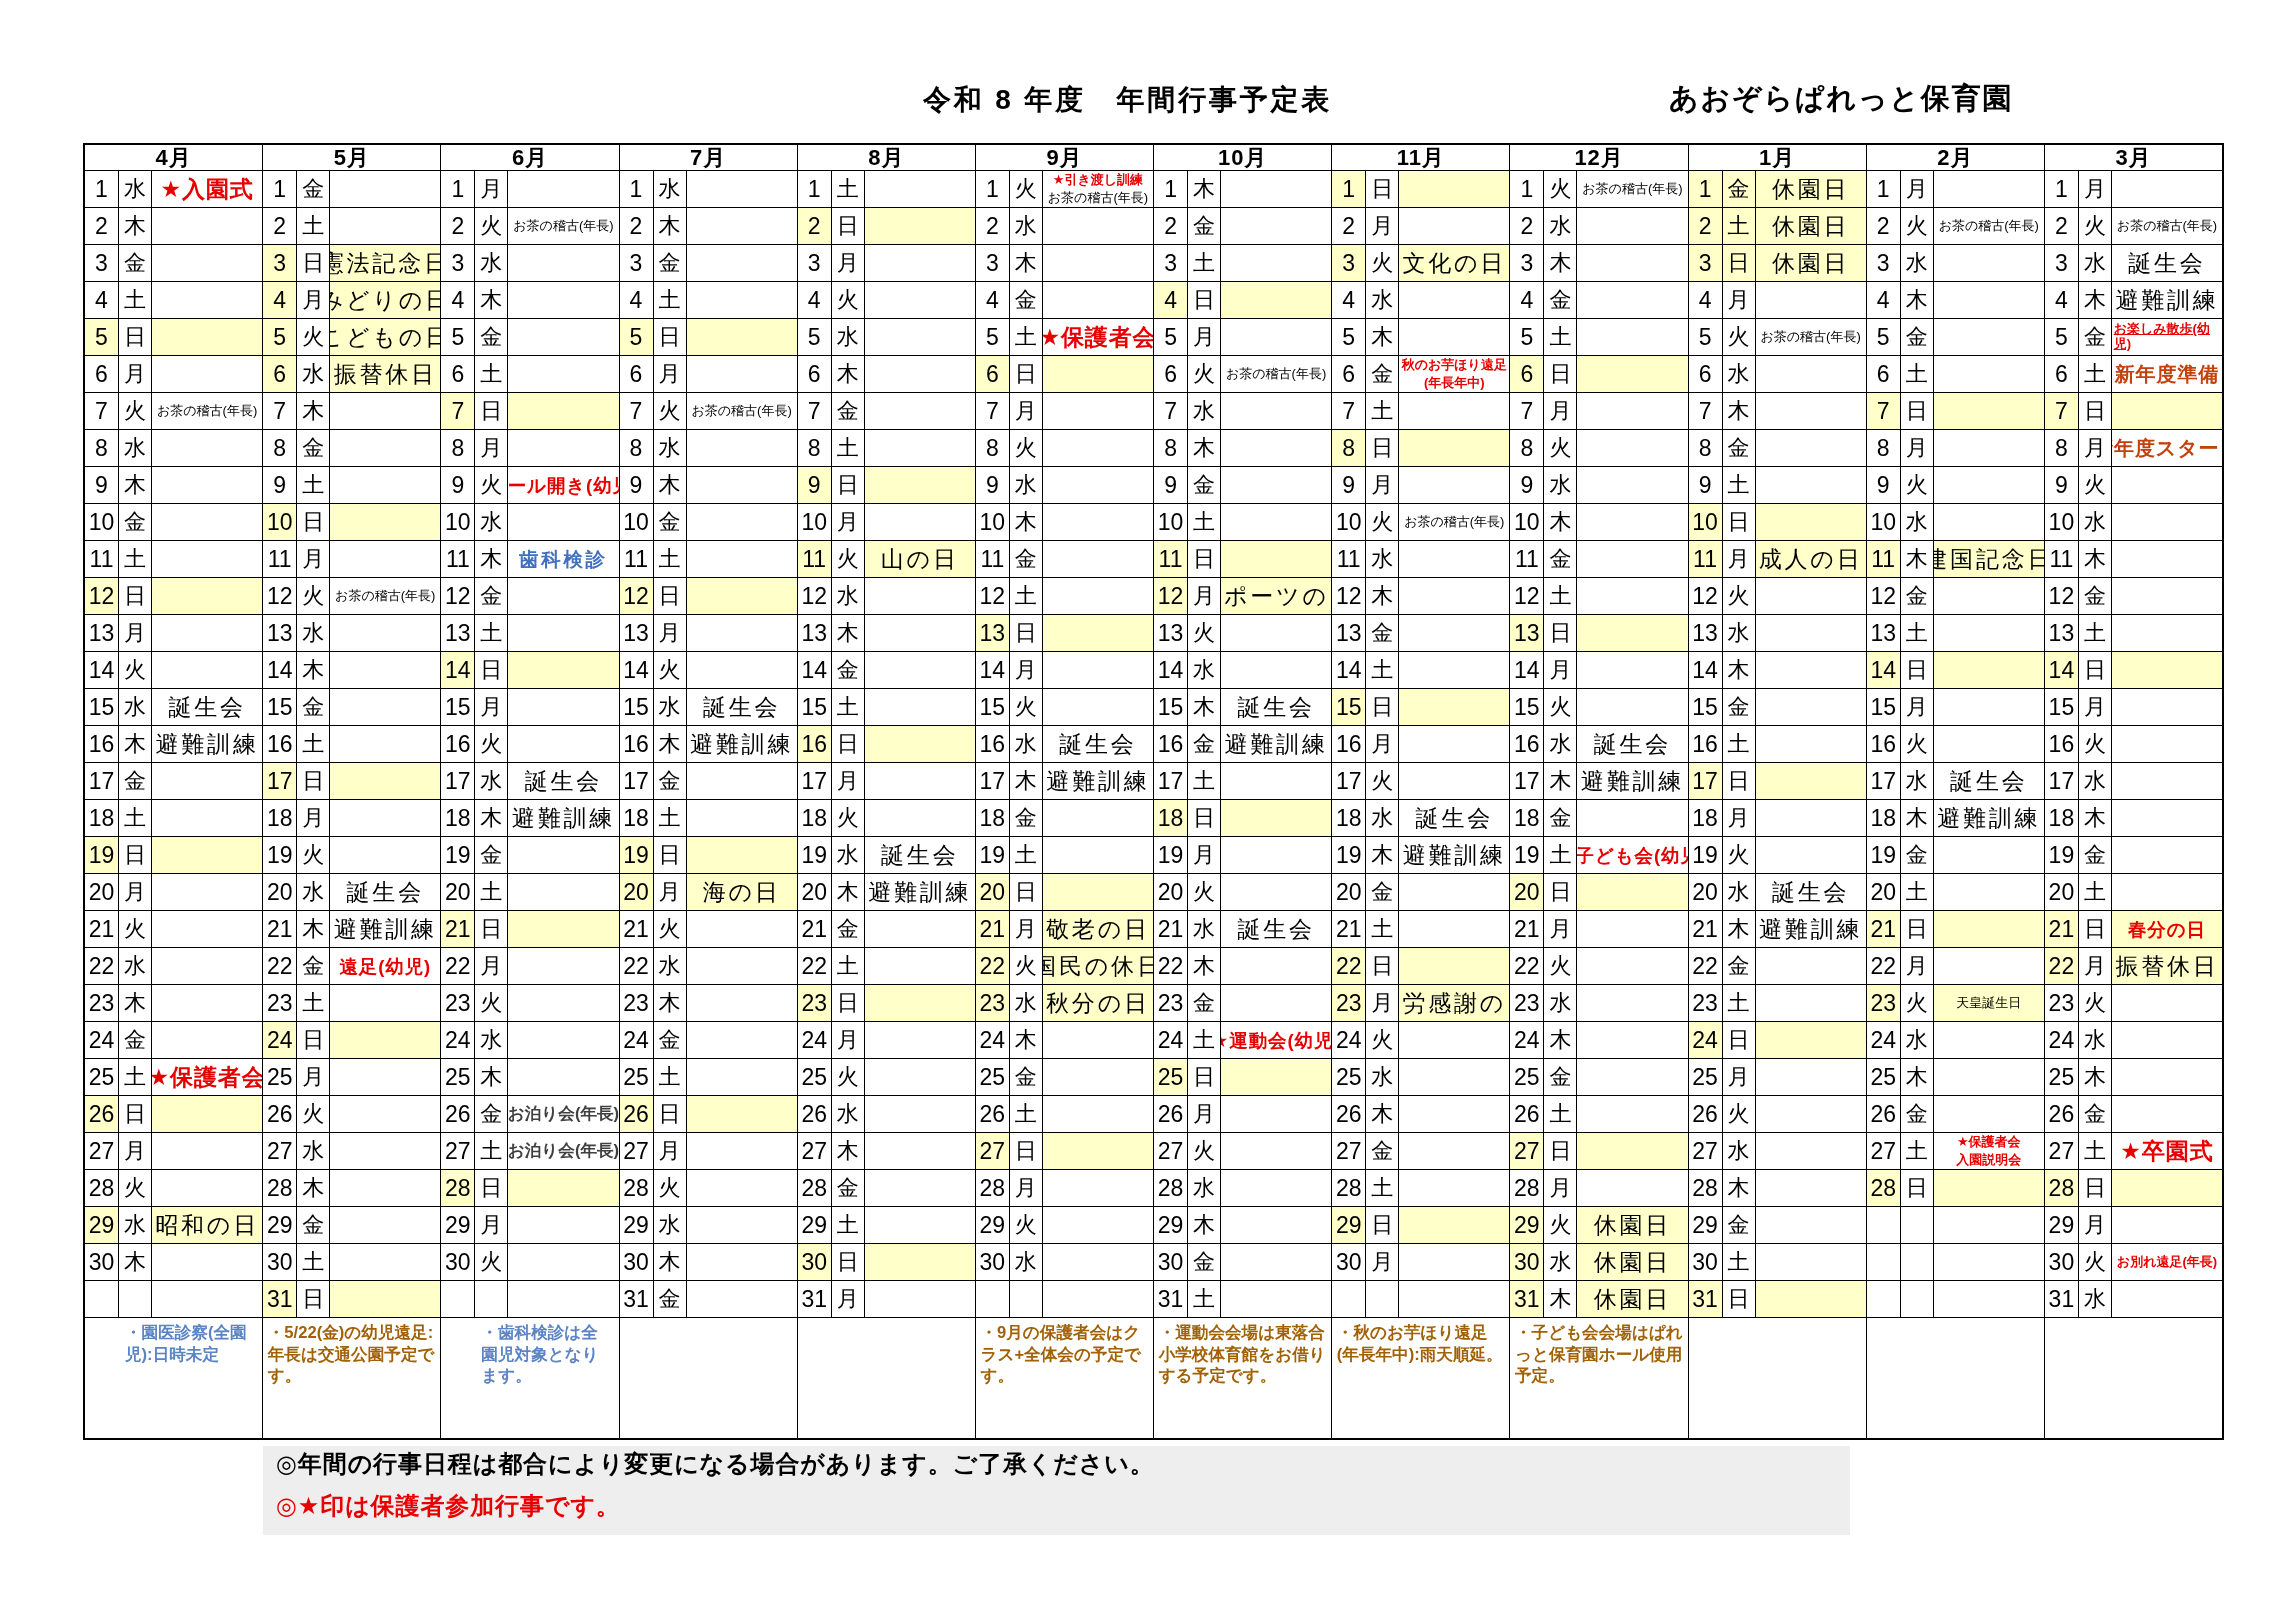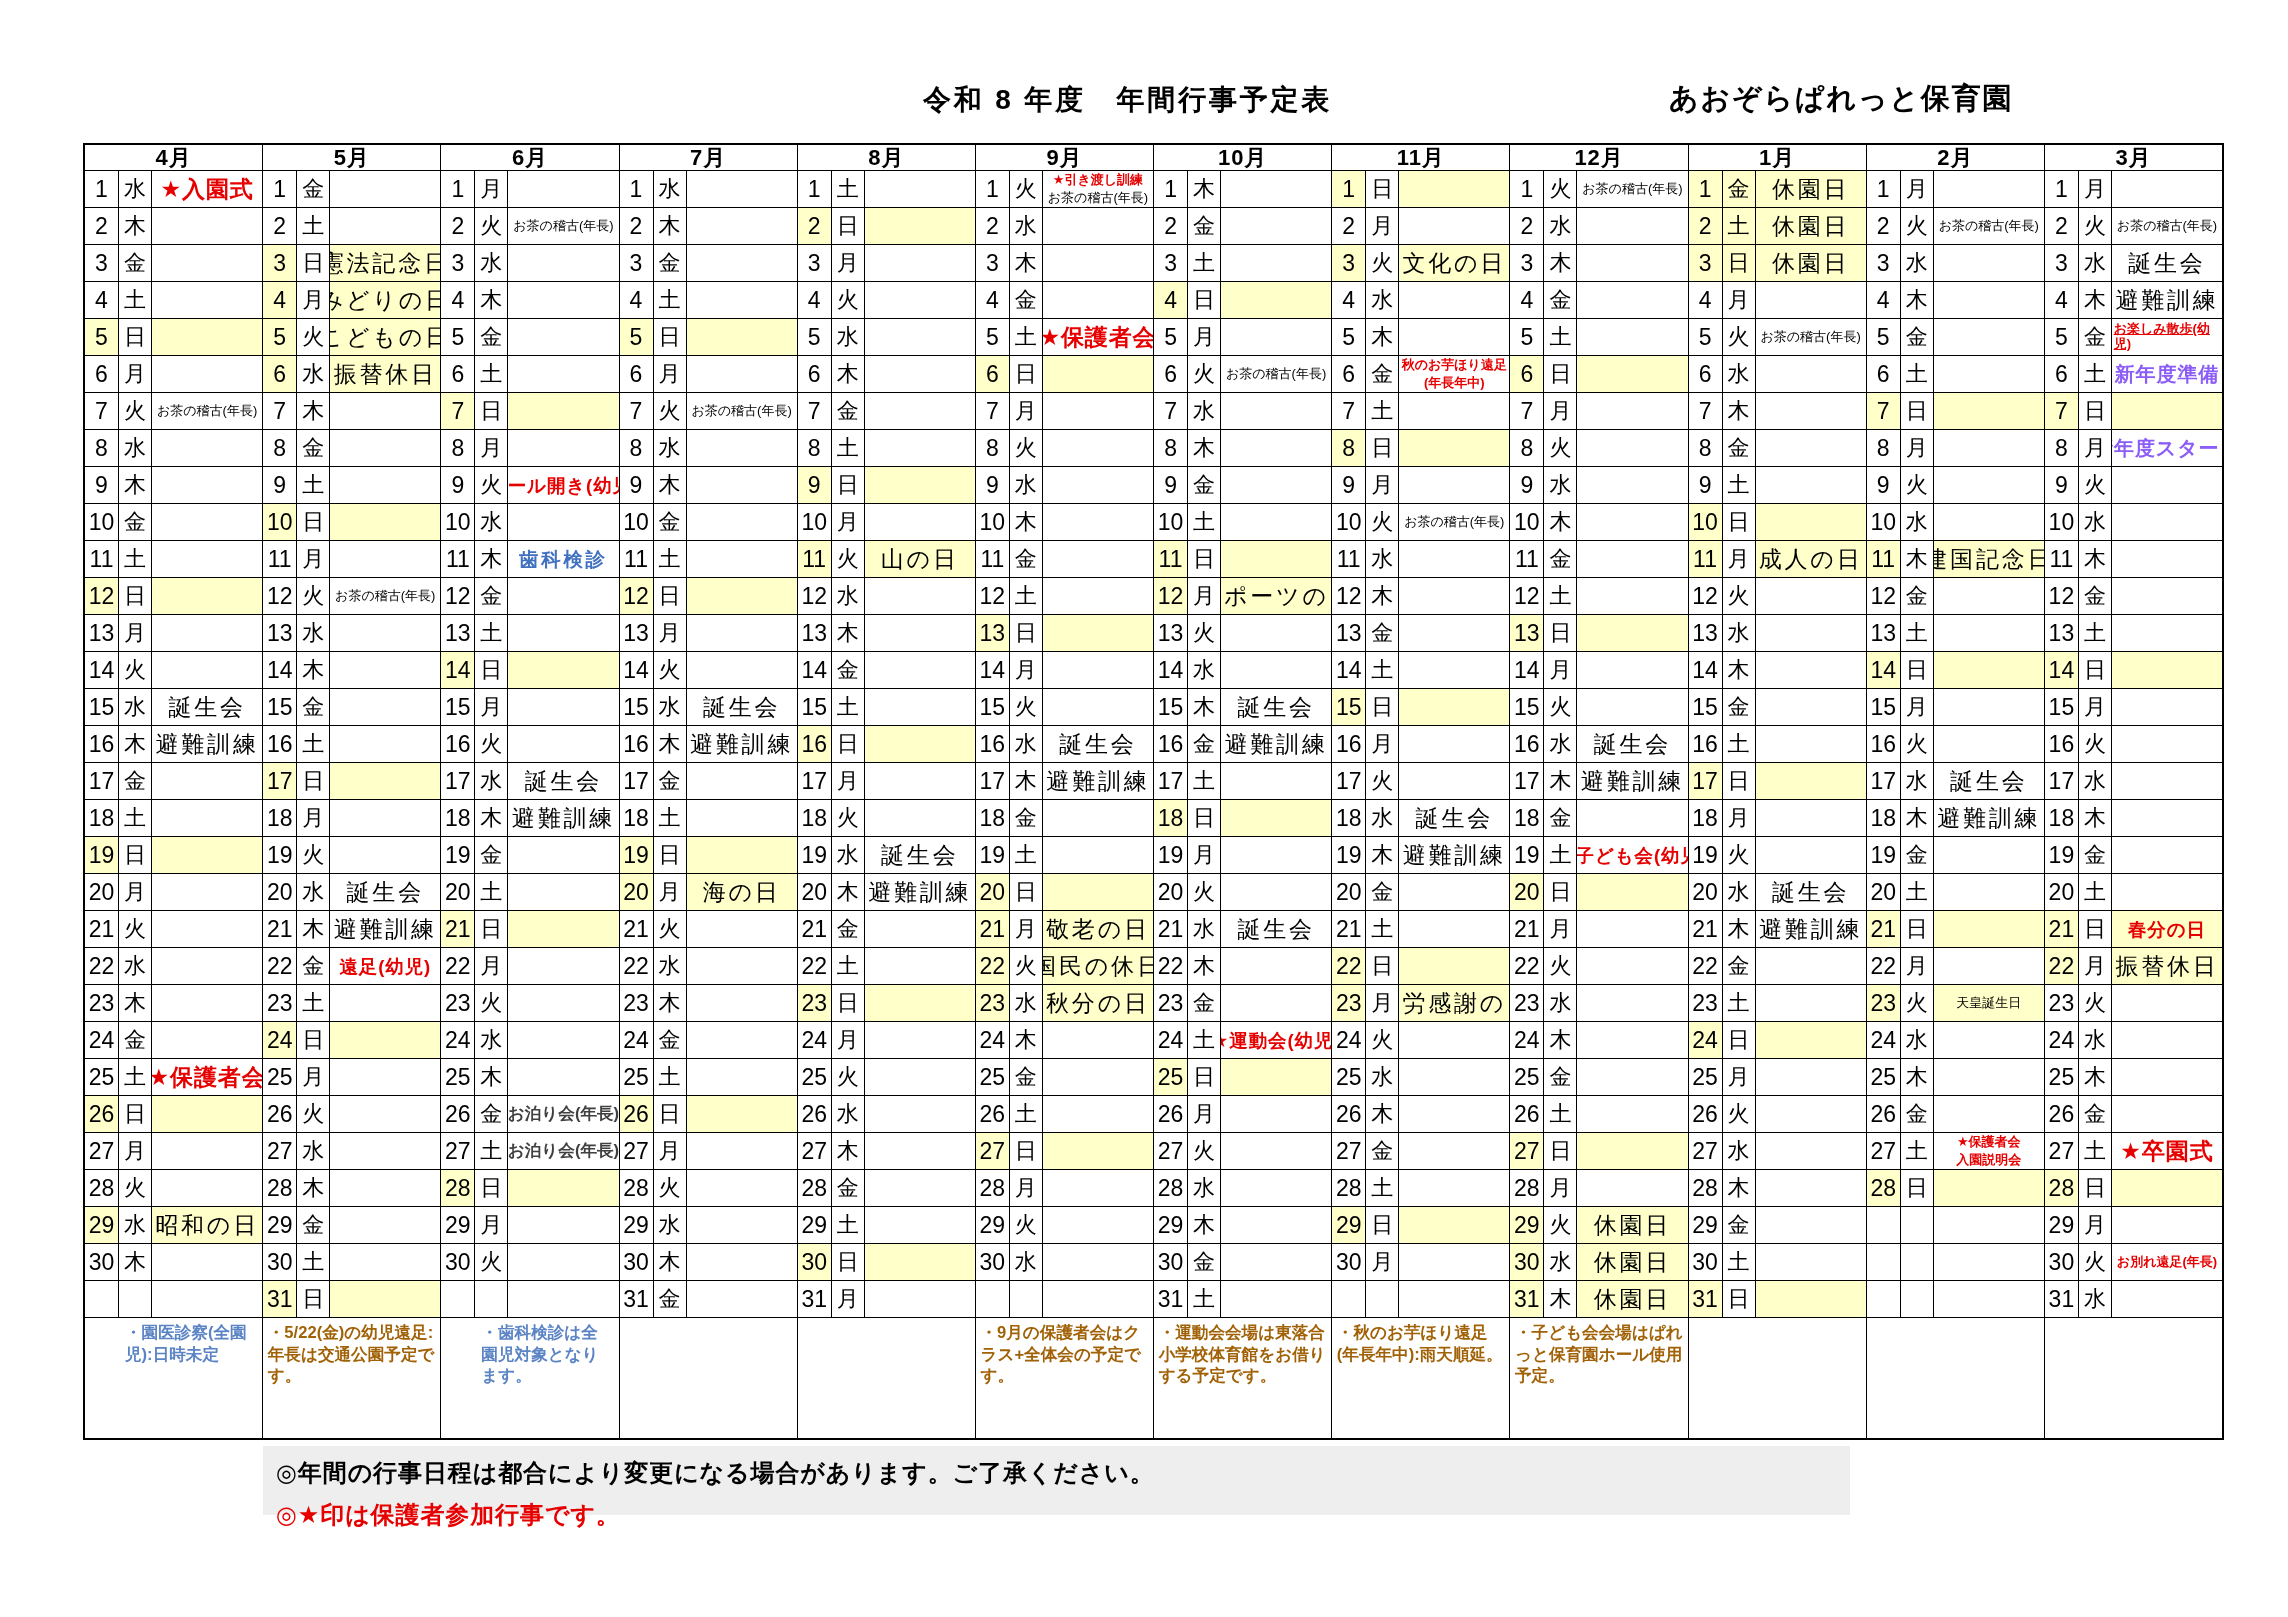--- a/index.html
+++ b/index.html
@@ -20,27 +20,27 @@
   .y{background:#ffffc9;}
 
   .ev-n{font-size:23px;letter-spacing:2.8px;white-space:nowrap;}
   .ev-s{font-size:13px;letter-spacing:0;white-space:nowrap;}
   .ev-b{font-size:19.4px;letter-spacing:2.8px;color:#4070c0;font-weight:700;white-space:nowrap;}
   .ev-r{font-size:18.5px;color:#e60000;font-weight:700;letter-spacing:0.9px;white-space:nowrap;}
   .ev-rb{font-size:23px;color:#e60000;font-weight:700;letter-spacing:0.9px;white-space:nowrap;}
   .ev-rm{font-size:16.6px;color:#404040;font-weight:700;white-space:nowrap;}
   .ev-rs{font-size:13px;color:#e60000;font-weight:700;white-space:nowrap;}
   .ev-rsl{font-size:13px;color:#e60000;font-weight:700;text-align:left;align-self:stretch;line-height:1.15;text-decoration:underline;}
-  .ev-r2{font-size:20px;color:#8b5cf6;font-weight:700;letter-spacing:0.9px;white-space:nowrap;}
+  .ev-r2{font-size:20px;color:#c2410c;font-weight:700;letter-spacing:0.9px;white-space:nowrap;}
 
   .note{height:120px;box-sizing:border-box;padding:3.7px 4.6px;font-size:16.6px;line-height:1.32;text-align:left;overflow:hidden;}
   .note.red{color:#a16207;font-weight:700;}
   .note.blue{color:#5b84c4;font-weight:600;padding-left:40px;}
 
-  .footer{position:absolute;left:263px;top:1446px;width:1587px;height:69px;background:#eeeeee;box-sizing:border-box;padding:11px 0 0 13px;}
+  .footer{position:absolute;left:263px;top:1446px;width:1587px;height:89px;background:#eeeeee;box-sizing:border-box;padding:2px 0 0 13px;}
   .f1{font-size:24px;font-weight:600;letter-spacing:0.9px;}
   .f2{font-size:24px;color:#e60000;font-weight:700;letter-spacing:0.9px;margin-top:10px;}
 </style>
 </head>
 <body>
 
 <div id="page">
   <div class="title">令和 8 年度　年間行事予定表</div>
   <div class="org">あおぞらぱれっと保育園</div>
 

